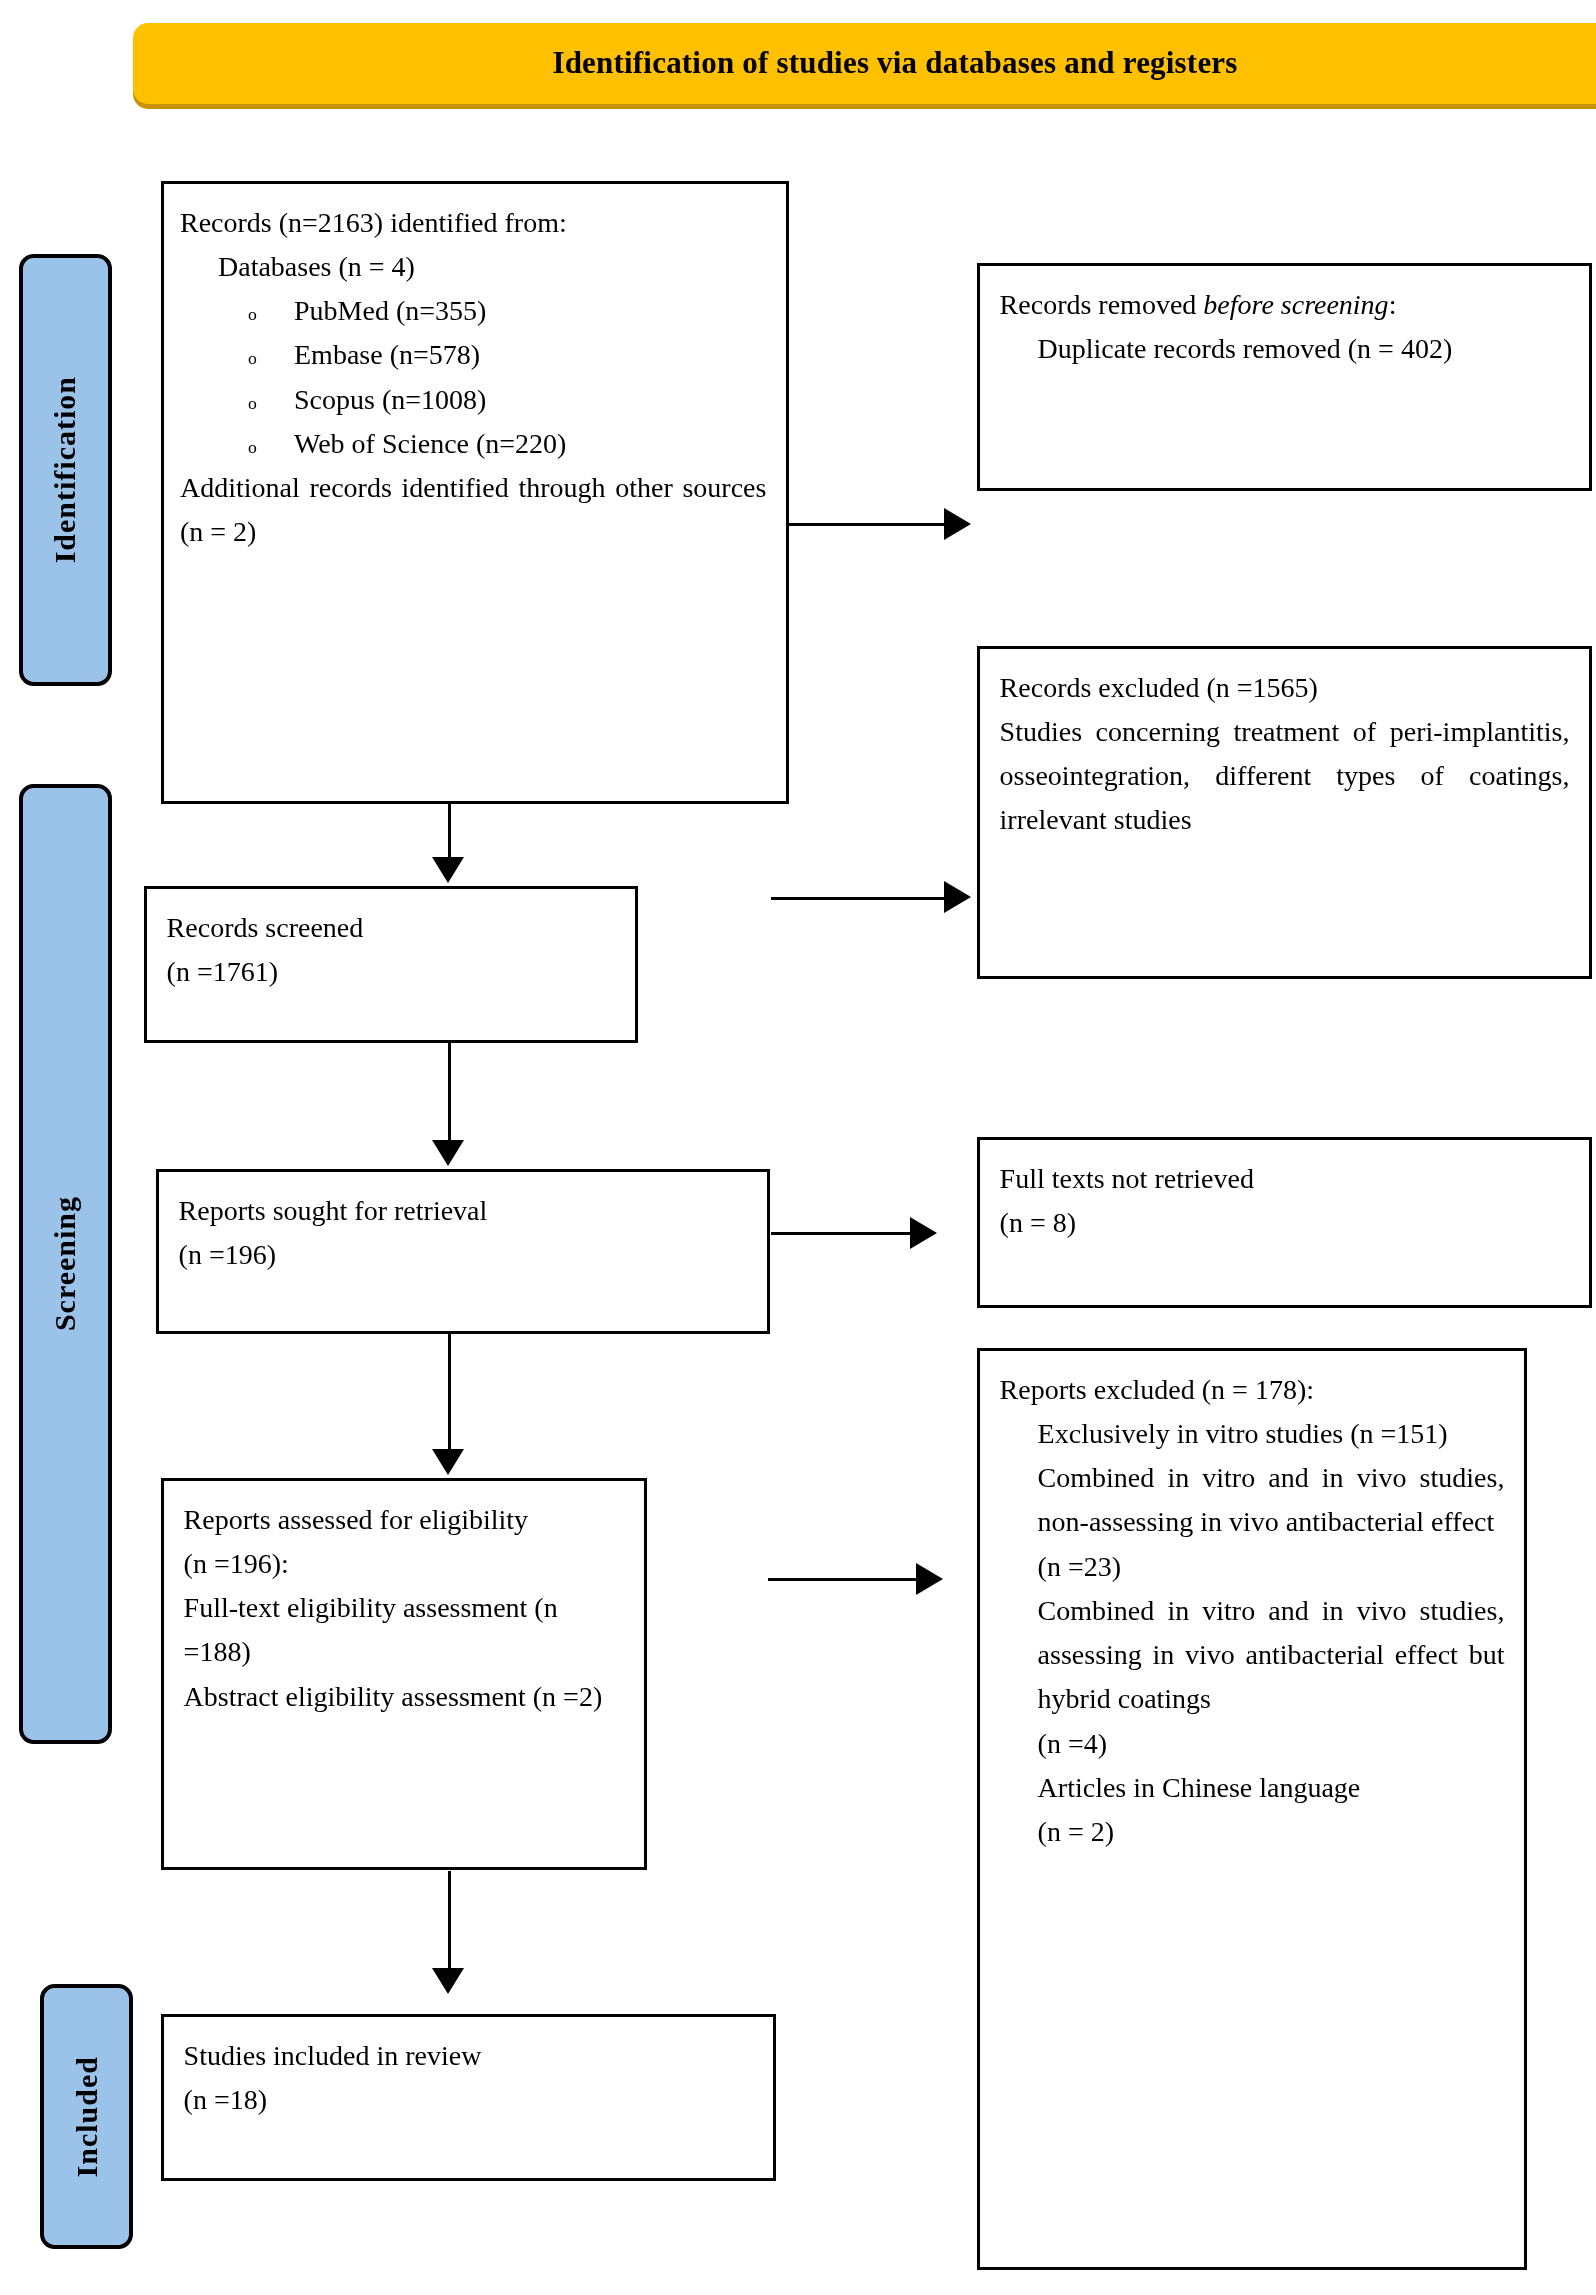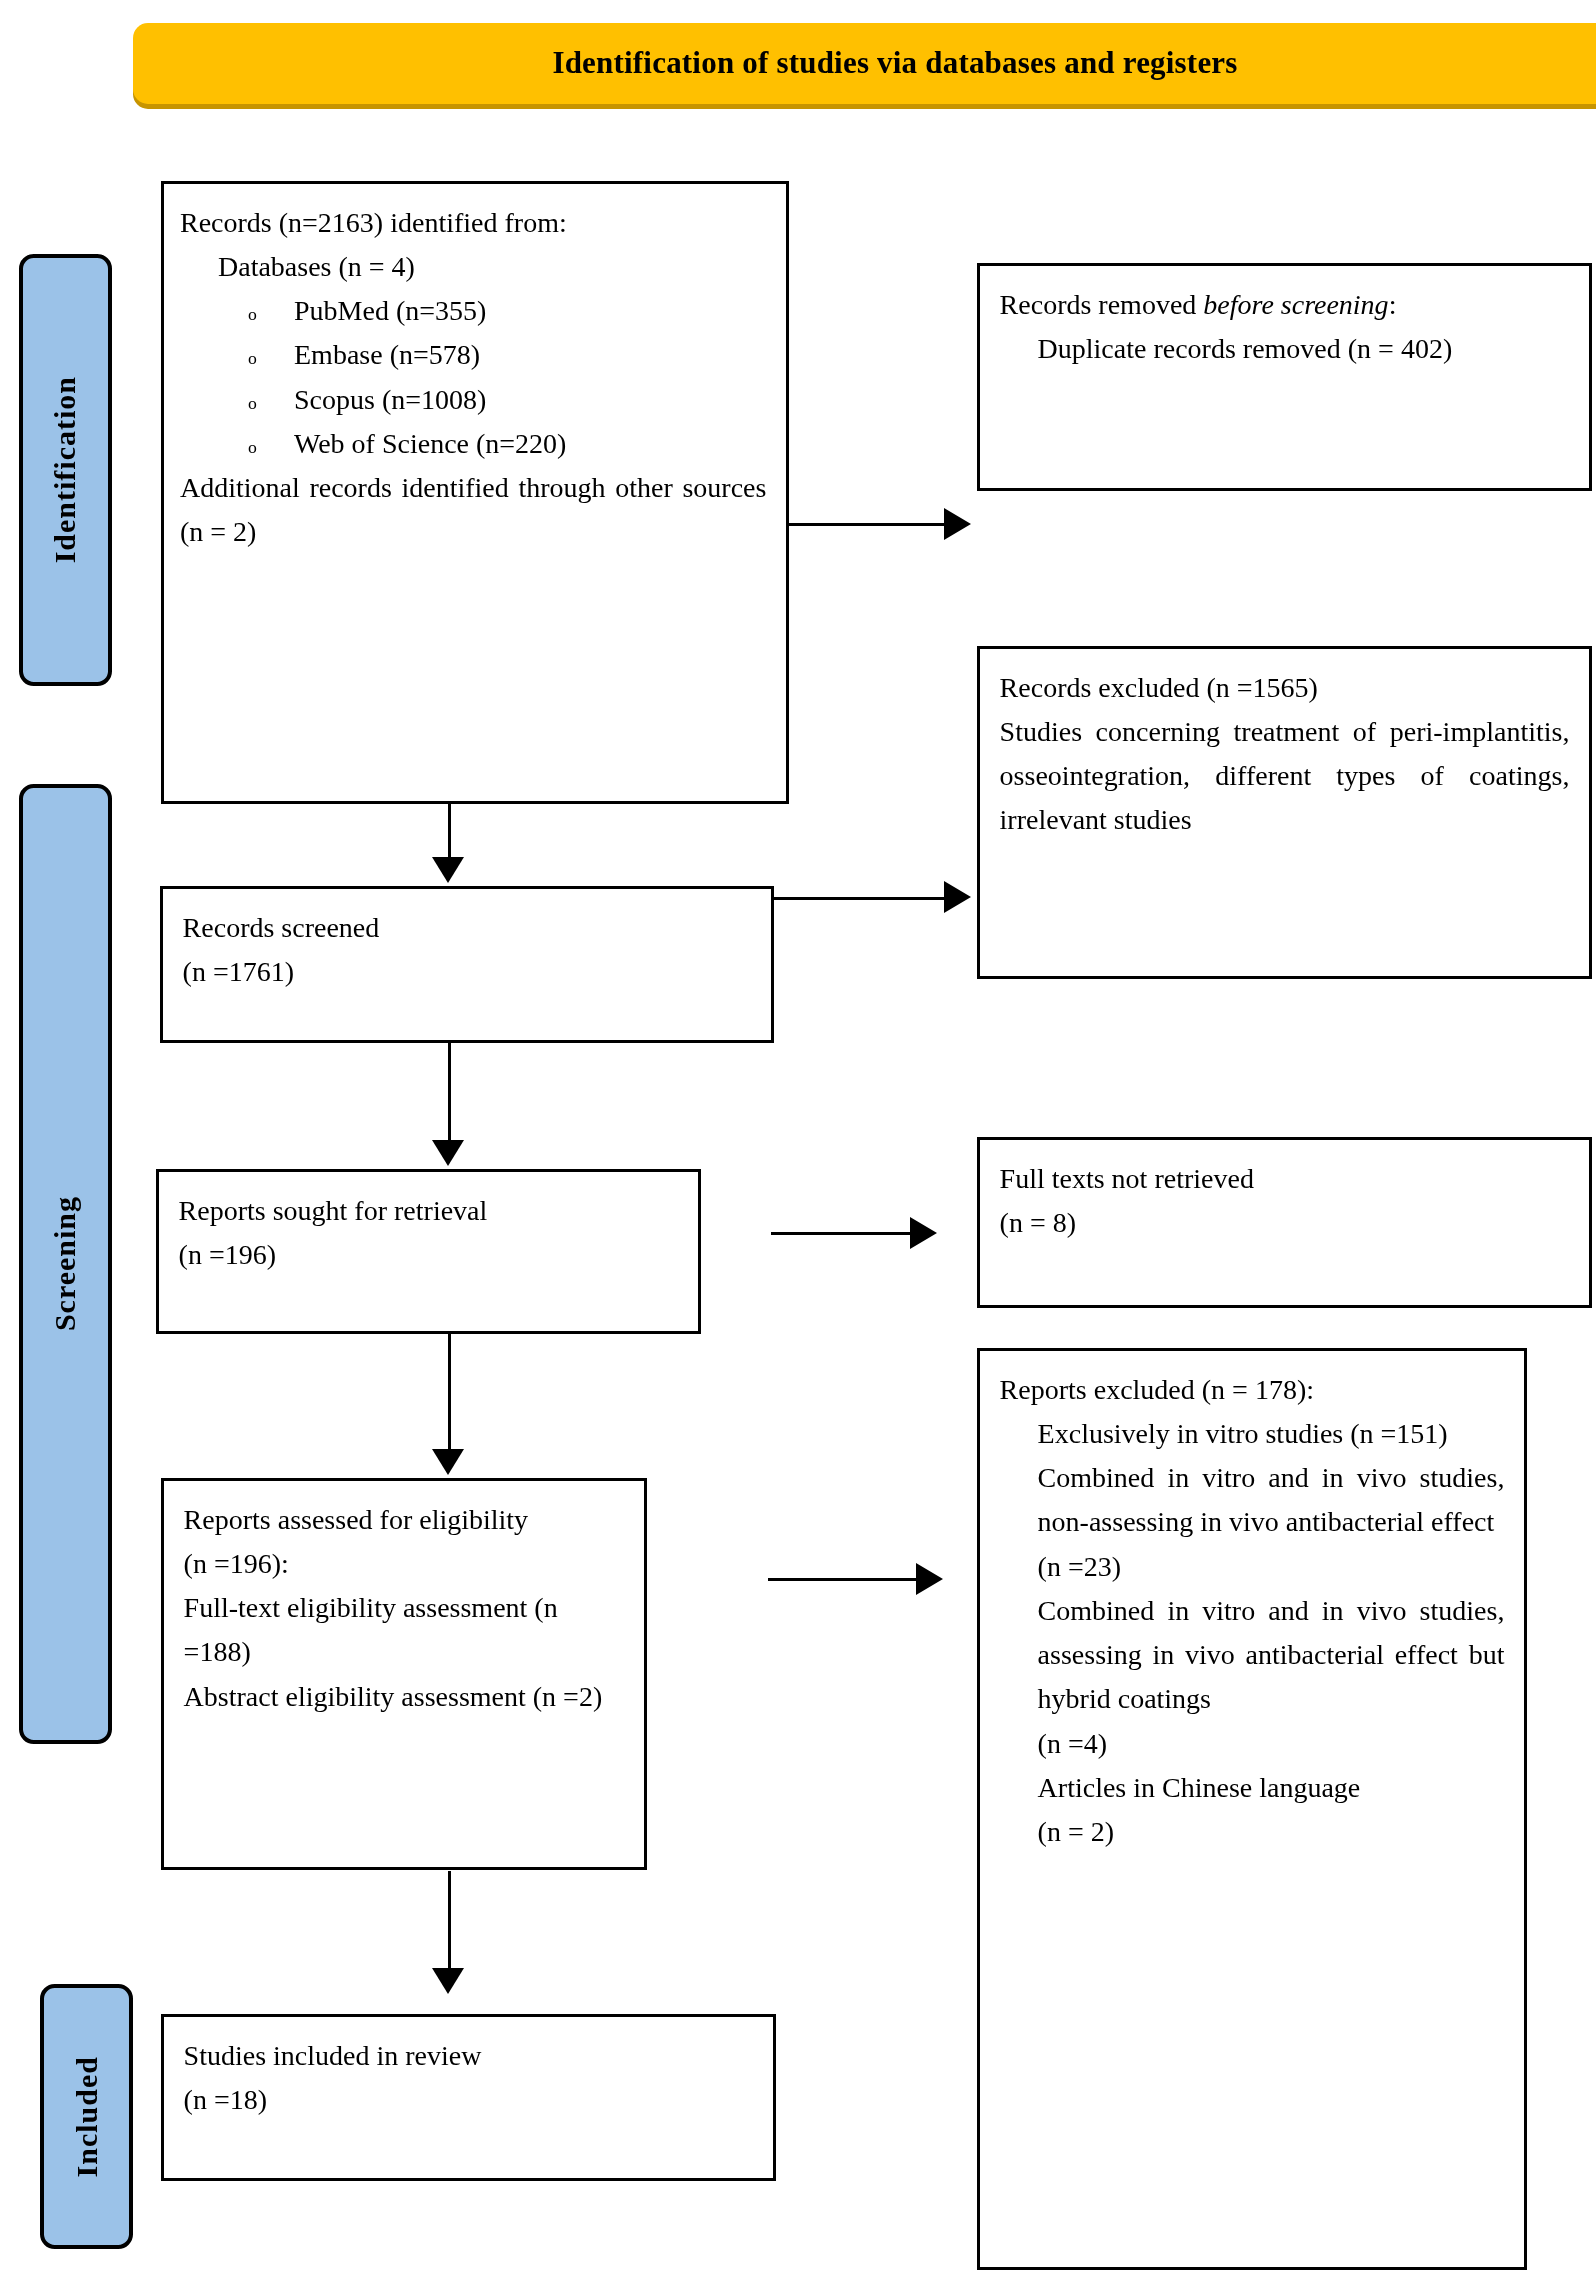--- a/index.html
+++ b/index.html
@@ -96,23 +96,23 @@
     flex: none;
     font-size: 17.7px;
     padding-left: 68px;
     box-sizing: content-box;
   }
   .bullet-text { flex: 1; }
 
   
   #box-identification     { left: 161px;  top: 181px;  width: 628px; height: 623px; padding-left: 16px; }
   #box-removed            { left: 977px; top: 263px;  width: 615px; height: 228px; }
-  #box-screened           { left: 160px;  top: 886px; width: 614px; height: 157px; }
+  #box-screened           { left: 144px;  top: 886px; width: 494px; height: 157px; }
   #box-records-excluded   { left: 977px; top: 646px; width: 615px; height: 333px; }
-  #box-sought             { left: 156px;  top: 1169px; width: 545px; height: 165px; }
+  #box-sought             { left: 156px;  top: 1169px; width: 614px; height: 165px; }
   #box-fulltext-not       { left: 977px; top: 1137px; width: 615px; height: 171px; }
   #box-assessed           { left: 161px;  top: 1478px; width: 486px; height: 392px; }
   #box-reports-excluded   { left: 977px; top: 1348px; width: 550px; height: 922px; }
   #box-included           { left: 161px;  top: 2014px; width: 615px; height: 167px; }
 
   
   .conn {
     position: absolute;
     background: #000000;
   }

